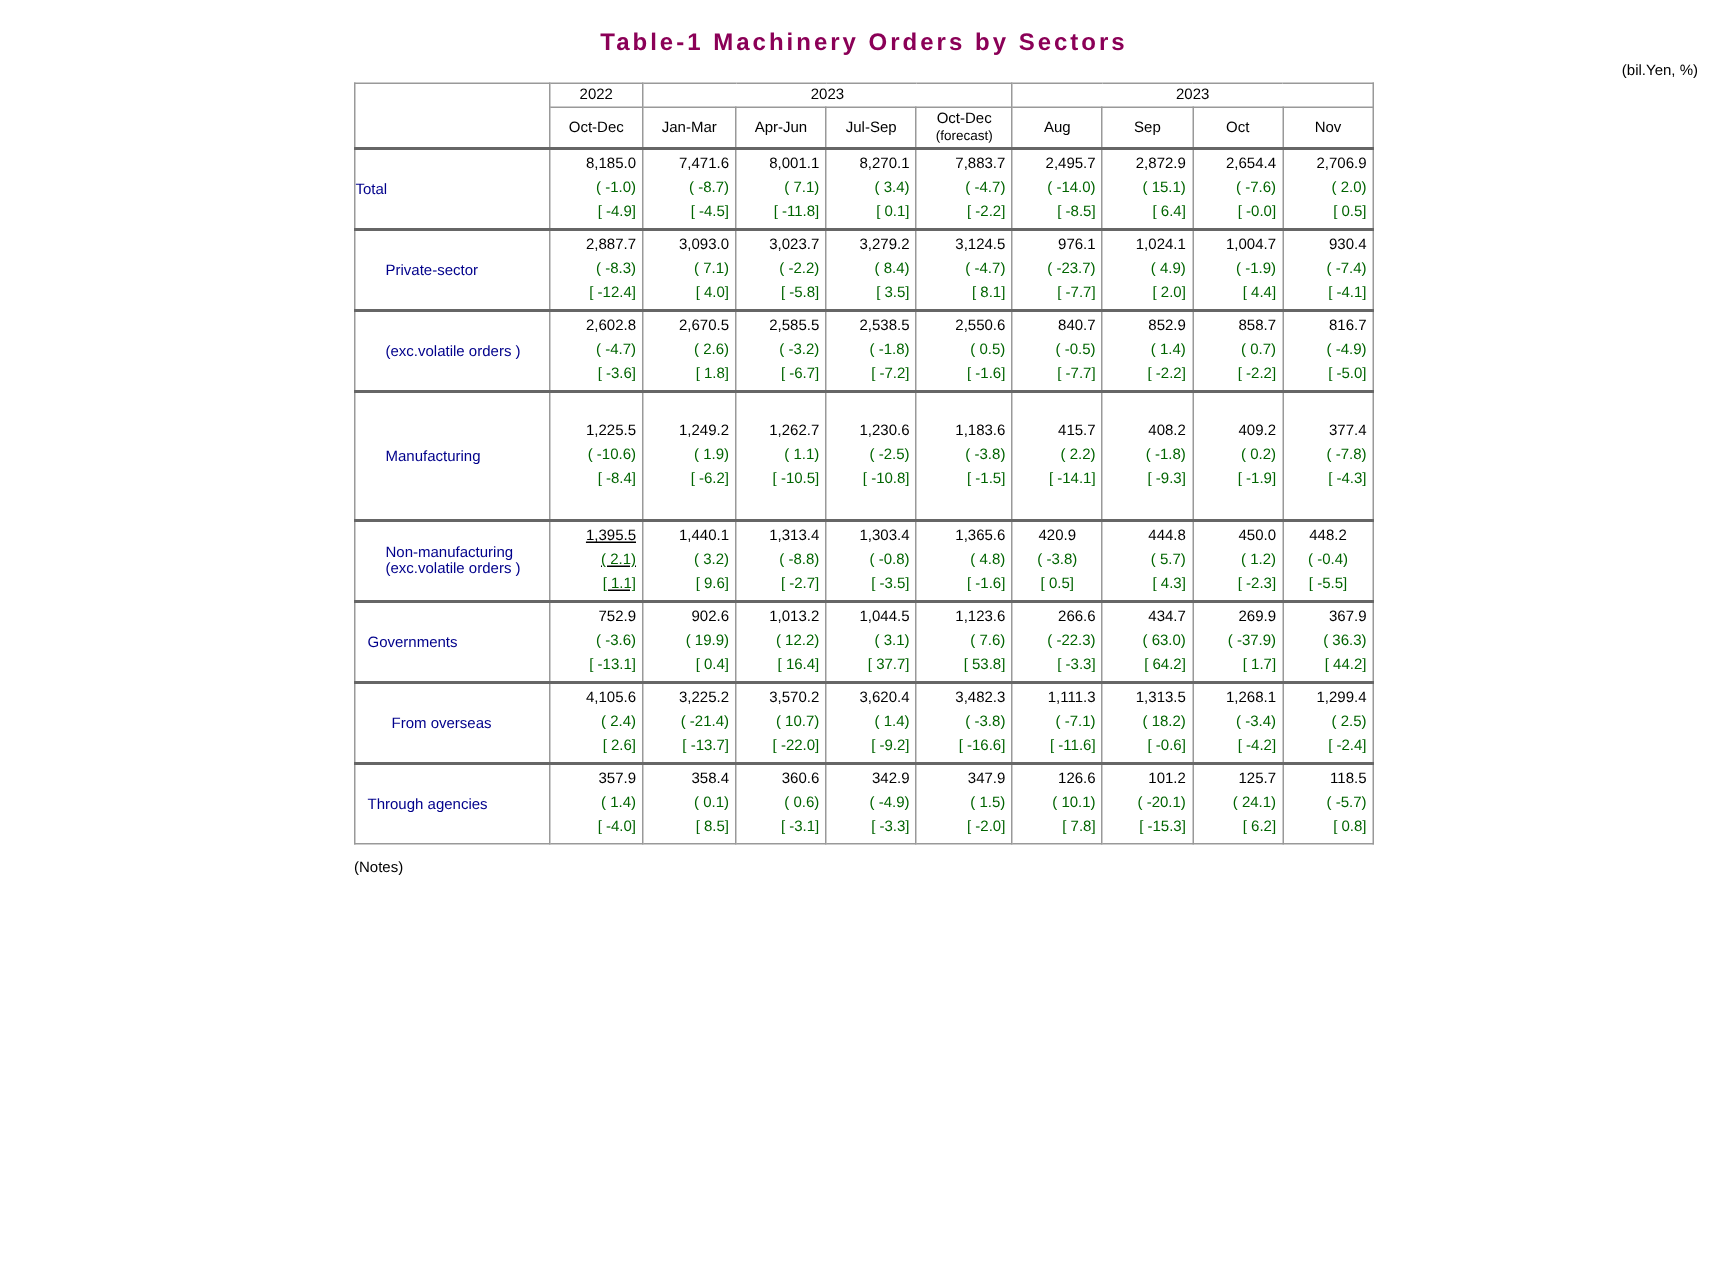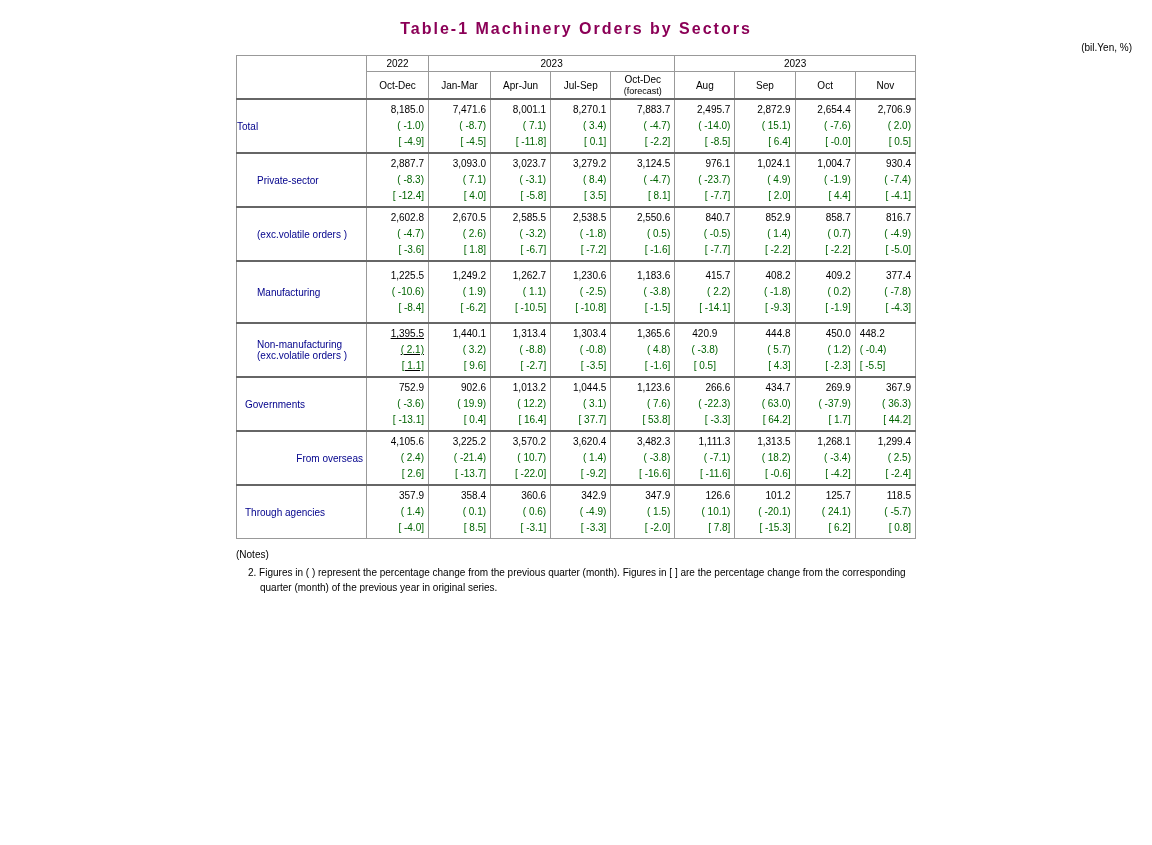--- a/index.html
+++ b/index.html
@@ -89,21 +89,21 @@
         <td style="text-align: right; padding: 2px 4px; border: 1px solid rgb(153, 153, 153); font-size: 10px; line-height: 1.6;">7,883.7<br><span style="color:#006400">( -4.7)</span><br><span style="color:#006400">[ -2.2]</span></td>
         <td style="text-align: right; padding: 2px 4px; border: 1px solid rgb(153, 153, 153); font-size: 10px; line-height: 1.6;">2,495.7<br><span style="color:#006400">( -14.0)</span><br><span style="color:#006400">[ -8.5]</span></td>
         <td style="text-align: right; padding: 2px 4px; border: 1px solid rgb(153, 153, 153); font-size: 10px; line-height: 1.6;">2,872.9<br><span style="color:#006400">( 15.1)</span><br><span style="color:#006400">[ 6.4]</span></td>
         <td style="text-align: right; padding: 2px 4px; border: 1px solid rgb(153, 153, 153); font-size: 10px; line-height: 1.6;">2,654.4<br><span style="color:#006400">( -7.6)</span><br><span style="color:#006400">[ -0.0]</span></td>
         <td style="text-align: right; padding: 2px 4px; border: 1px solid rgb(153, 153, 153); font-size: 10px; line-height: 1.6;">2,706.9<br><span style="color:#006400">( 2.0)</span><br><span style="color:#006400">[ 0.5]</span></td>
       </tr>
       <tr style="border-top: 2px solid rgb(102, 102, 102);">
         <td rowspan="1" style="text-align: left; padding-left: 20px; color: rgb(0, 0, 139); font-size: 10px; vertical-align: middle; border: 1px solid rgb(153, 153, 153);">Private-sector</td>
         <td style="text-align: right; padding: 2px 4px; border: 1px solid rgb(153, 153, 153); font-size: 10px; line-height: 1.6;">2,887.7<br><span style="color:#006400">( -8.3)</span><br><span style="color:#006400">[ -12.4]</span></td>
         <td style="text-align: right; padding: 2px 4px; border: 1px solid rgb(153, 153, 153); font-size: 10px; line-height: 1.6;">3,093.0<br><span style="color:#006400">( 7.1)</span><br><span style="color:#006400">[ 4.0]</span></td>
-        <td style="text-align: right; padding: 2px 4px; border: 1px solid rgb(153, 153, 153); font-size: 10px; line-height: 1.6;">3,023.7<br><span style="color:#006400">( -3.1)</span><br><span style="color:#006400">[ -5.8]</span></td>
+        <td style="text-align: right; padding: 2px 4px; border: 1px solid rgb(153, 153, 153); font-size: 10px; line-height: 1.6;">3,023.7<br><span style="color:#006400">( -2.2)</span><br><span style="color:#006400">[ -5.8]</span></td>
         <td style="text-align: right; padding: 2px 4px; border: 1px solid rgb(153, 153, 153); font-size: 10px; line-height: 1.6;">3,279.2<br><span style="color:#006400">( 8.4)</span><br><span style="color:#006400">[ 3.5]</span></td>
         <td style="text-align: right; padding: 2px 4px; border: 1px solid rgb(153, 153, 153); font-size: 10px; line-height: 1.6;">3,124.5<br><span style="color:#006400">( -4.7)</span><br><span style="color:#006400">[ 8.1]</span></td>
         <td style="text-align: right; padding: 2px 4px; border: 1px solid rgb(153, 153, 153); font-size: 10px; line-height: 1.6;">976.1<br><span style="color:#006400">( -23.7)</span><br><span style="color:#006400">[ -7.7]</span></td>
         <td style="text-align: right; padding: 2px 4px; border: 1px solid rgb(153, 153, 153); font-size: 10px; line-height: 1.6;">1,024.1<br><span style="color:#006400">( 4.9)</span><br><span style="color:#006400">[ 2.0]</span></td>
         <td style="text-align: right; padding: 2px 4px; border: 1px solid rgb(153, 153, 153); font-size: 10px; line-height: 1.6;">1,004.7<br><span style="color:#006400">( -1.9)</span><br><span style="color:#006400">[ 4.4]</span></td>
         <td style="text-align: right; padding: 2px 4px; border: 1px solid rgb(153, 153, 153); font-size: 10px; line-height: 1.6;">930.4<br><span style="color:#006400">( -7.4)</span><br><span style="color:#006400">[ -4.1]</span></td>
       </tr>
       <tr style="border-top: 2px solid rgb(102, 102, 102);">
         <td rowspan="1" style="text-align: left; padding-left: 20px; color: rgb(0, 0, 139); font-size: 10px; vertical-align: middle; border: 1px solid rgb(153, 153, 153);">(exc.volatile orders )</td>
         <td style="text-align: right; padding: 2px 4px; border: 1px solid rgb(153, 153, 153); font-size: 10px; line-height: 1.6;">2,602.8<br><span style="color:#006400">( -4.7)</span><br><span style="color:#006400">[ -3.6]</span></td>
@@ -113,54 +113,54 @@
         <td style="text-align: right; padding: 2px 4px; border: 1px solid rgb(153, 153, 153); font-size: 10px; line-height: 1.6;">2,550.6<br><span style="color:#006400">( 0.5)</span><br><span style="color:#006400">[ -1.6]</span></td>
         <td style="text-align: right; padding: 2px 4px; border: 1px solid rgb(153, 153, 153); font-size: 10px; line-height: 1.6;">840.7<br><span style="color:#006400">( -0.5)</span><br><span style="color:#006400">[ -7.7]</span></td>
         <td style="text-align: right; padding: 2px 4px; border: 1px solid rgb(153, 153, 153); font-size: 10px; line-height: 1.6;">852.9<br><span style="color:#006400">( 1.4)</span><br><span style="color:#006400">[ -2.2]</span></td>
         <td style="text-align: right; padding: 2px 4px; border: 1px solid rgb(153, 153, 153); font-size: 10px; line-height: 1.6;">858.7<br><span style="color:#006400">( 0.7)</span><br><span style="color:#006400">[ -2.2]</span></td>
         <td style="text-align: right; padding: 2px 4px; border: 1px solid rgb(153, 153, 153); font-size: 10px; line-height: 1.6;">816.7<br><span style="color:#006400">( -4.9)</span><br><span style="color:#006400">[ -5.0]</span></td>
       </tr>
       <tr style="border-top: 2px solid rgb(102, 102, 102);">
         <td rowspan="1" style="text-align: left; padding-left: 20px; color: rgb(0, 0, 139); font-size: 10px; vertical-align: middle; border: 1px solid rgb(153, 153, 153);">Manufacturing</td>
         <td style="text-align: right; padding: 2px 4px; border: 1px solid rgb(153, 153, 153); font-size: 10px; line-height: 1.6;">1,225.5<br><span style="color:#006400">( -10.6)</span><br><span style="color:#006400">[ -8.4]</span></td>
         <td style="text-align: right; padding: 2px 4px; border: 1px solid rgb(153, 153, 153); font-size: 10px; line-height: 1.6;">1,249.2<br><span style="color:#006400">( 1.9)</span><br><span style="color:#006400">[ -6.2]</span></td>
-        <td style="text-align: right; padding: 6px 4px; border: 1px solid rgb(153, 153, 153); font-size: 10px; line-height: 1.6;">1,262.7<br><span style="color:#006400">( 1.1)</span><br><span style="color:#006400">[ -10.5]</span></td>
+        <td style="text-align: right; padding: 18px 4px; border: 1px solid rgb(153, 153, 153); font-size: 10px; line-height: 1.6;">1,262.7<br><span style="color:#006400">( 1.1)</span><br><span style="color:#006400">[ -10.5]</span></td>
         <td style="text-align: right; padding: 2px 4px; border: 1px solid rgb(153, 153, 153); font-size: 10px; line-height: 1.6;">1,230.6<br><span style="color:#006400">( -2.5)</span><br><span style="color:#006400">[ -10.8]</span></td>
         <td style="text-align: right; padding: 2px 4px; border: 1px solid rgb(153, 153, 153); font-size: 10px; line-height: 1.6;">1,183.6<br><span style="color:#006400">( -3.8)</span><br><span style="color:#006400">[ -1.5]</span></td>
         <td style="text-align: right; padding: 2px 4px; border: 1px solid rgb(153, 153, 153); font-size: 10px; line-height: 1.6;">415.7<br><span style="color:#006400">( 2.2)</span><br><span style="color:#006400">[ -14.1]</span></td>
         <td style="text-align: right; padding: 2px 4px; border: 1px solid rgb(153, 153, 153); font-size: 10px; line-height: 1.6;">408.2<br><span style="color:#006400">( -1.8)</span><br><span style="color:#006400">[ -9.3]</span></td>
         <td style="text-align: right; padding: 2px 4px; border: 1px solid rgb(153, 153, 153); font-size: 10px; line-height: 1.6;">409.2<br><span style="color:#006400">( 0.2)</span><br><span style="color:#006400">[ -1.9]</span></td>
         <td style="text-align: right; padding: 2px 4px; border: 1px solid rgb(153, 153, 153); font-size: 10px; line-height: 1.6;">377.4<br><span style="color:#006400">( -7.8)</span><br><span style="color:#006400">[ -4.3]</span></td>
       </tr>
       <tr style="border-top: 2px solid rgb(102, 102, 102);">
         <td rowspan="1" style="text-align: left; padding-left: 20px; color: rgb(0, 0, 139); font-size: 10px; vertical-align: middle; border: 1px solid rgb(153, 153, 153);">Non-manufacturing<br>(exc.volatile orders )</td>
         <td style="text-align: right; padding: 2px 4px; border: 1px solid rgb(153, 153, 153); font-size: 10px; line-height: 1.6; text-decoration: underline;">1,395.5<br><span style="color:#006400">( 2.1)</span><br><span style="color:#006400">[ 1.1]</span></td>
         <td style="text-align: right; padding: 2px 4px; border: 1px solid rgb(153, 153, 153); font-size: 10px; line-height: 1.6;">1,440.1<br><span style="color:#006400">( 3.2)</span><br><span style="color:#006400">[ 9.6]</span></td>
         <td style="text-align: right; padding: 2px 4px; border: 1px solid rgb(153, 153, 153); font-size: 10px; line-height: 1.6;">1,313.4<br><span style="color:#006400">( -8.8)</span><br><span style="color:#006400">[ -2.7]</span></td>
         <td style="text-align: right; padding: 2px 4px; border: 1px solid rgb(153, 153, 153); font-size: 10px; line-height: 1.6;">1,303.4<br><span style="color:#006400">( -0.8)</span><br><span style="color:#006400">[ -3.5]</span></td>
         <td style="text-align: right; padding: 2px 4px; border: 1px solid rgb(153, 153, 153); font-size: 10px; line-height: 1.6;">1,365.6<br><span style="color:#006400">( 4.8)</span><br><span style="color:#006400">[ -1.6]</span></td>
         <td style="padding: 2px 4px; border: 1px solid rgb(153, 153, 153); font-size: 10px; line-height: 1.6;">420.9<br><span style="color:#006400">( -3.8)</span><br><span style="color:#006400">[ 0.5]</span></td>
         <td style="text-align: right; padding: 2px 4px; border: 1px solid rgb(153, 153, 153); font-size: 10px; line-height: 1.6;">444.8<br><span style="color:#006400">( 5.7)</span><br><span style="color:#006400">[ 4.3]</span></td>
         <td style="text-align: right; padding: 2px 4px; border: 1px solid rgb(153, 153, 153); font-size: 10px; line-height: 1.6;">450.0<br><span style="color:#006400">( 1.2)</span><br><span style="color:#006400">[ -2.3]</span></td>
-        <td style="text-align: left; padding: 2px 4px; border: 1px solid rgb(153, 153, 153); font-size: 10px; line-height: 1.6;">448.2<br><span style="color:#006400">( -0.4)</span><br><span style="color:#006400">[ -5.5]</span></td>
+        <td style="text-align: center; padding: 2px 4px; border: 1px solid rgb(153, 153, 153); font-size: 10px; line-height: 1.6;">448.2<br><span style="color:#006400">( -0.4)</span><br><span style="color:#006400">[ -5.5]</span></td>
       </tr>
       <tr style="border-top: 2px solid rgb(102, 102, 102);">
         <td rowspan="1" style="text-align: left; padding-left: 8px; color: rgb(0, 0, 139); font-size: 10px; vertical-align: middle; border: 1px solid rgb(153, 153, 153);">Governments</td>
         <td style="text-align: right; padding: 2px 4px; border: 1px solid rgb(153, 153, 153); font-size: 10px; line-height: 1.6;">752.9<br><span style="color:#006400">( -3.6)</span><br><span style="color:#006400">[ -13.1]</span></td>
         <td style="text-align: right; padding: 2px 4px; border: 1px solid rgb(153, 153, 153); font-size: 10px; line-height: 1.6;">902.6<br><span style="color:#006400">( 19.9)</span><br><span style="color:#006400">[ 0.4]</span></td>
         <td style="text-align: right; padding: 2px 4px; border: 1px solid rgb(153, 153, 153); font-size: 10px; line-height: 1.6;">1,013.2<br><span style="color:#006400">( 12.2)</span><br><span style="color:#006400">[ 16.4]</span></td>
         <td style="text-align: right; padding: 2px 4px; border: 1px solid rgb(153, 153, 153); font-size: 10px; line-height: 1.6;">1,044.5<br><span style="color:#006400">( 3.1)</span><br><span style="color:#006400">[ 37.7]</span></td>
         <td style="text-align: right; padding: 2px 4px; border: 1px solid rgb(153, 153, 153); font-size: 10px; line-height: 1.6;">1,123.6<br><span style="color:#006400">( 7.6)</span><br><span style="color:#006400">[ 53.8]</span></td>
         <td style="text-align: right; padding: 2px 4px; border: 1px solid rgb(153, 153, 153); font-size: 10px; line-height: 1.6;">266.6<br><span style="color:#006400">( -22.3)</span><br><span style="color:#006400">[ -3.3]</span></td>
         <td style="text-align: right; padding: 2px 4px; border: 1px solid rgb(153, 153, 153); font-size: 10px; line-height: 1.6;">434.7<br><span style="color:#006400">( 63.0)</span><br><span style="color:#006400">[ 64.2]</span></td>
         <td style="text-align: right; padding: 2px 4px; border: 1px solid rgb(153, 153, 153); font-size: 10px; line-height: 1.6;">269.9<br><span style="color:#006400">( -37.9)</span><br><span style="color:#006400">[ 1.7]</span></td>
         <td style="text-align: right; padding: 2px 4px; border: 1px solid rgb(153, 153, 153); font-size: 10px; line-height: 1.6;">367.9<br><span style="color:#006400">( 36.3)</span><br><span style="color:#006400">[ 44.2]</span></td>
       </tr>
       <tr style="border-top: 2px solid rgb(102, 102, 102);">
-        <td rowspan="1" style="text-align: right; padding-left: 14px; color: rgb(0, 0, 139); font-size: 10px; vertical-align: middle; border: 1px solid rgb(153, 153, 153);">From overseas</td>
+        <td rowspan="1" style="text-align: left; padding-left: 24px; color: rgb(0, 0, 139); font-size: 10px; vertical-align: middle; border: 1px solid rgb(153, 153, 153);">From overseas</td>
         <td style="text-align: right; padding: 2px 4px; border: 1px solid rgb(153, 153, 153); font-size: 10px; line-height: 1.6;">4,105.6<br><span style="color:#006400">( 2.4)</span><br><span style="color:#006400">[ 2.6]</span></td>
         <td style="text-align: right; padding: 2px 4px; border: 1px solid rgb(153, 153, 153); font-size: 10px; line-height: 1.6;">3,225.2<br><span style="color:#006400">( -21.4)</span><br><span style="color:#006400">[ -13.7]</span></td>
         <td style="text-align: right; padding: 2px 4px; border: 1px solid rgb(153, 153, 153); font-size: 10px; line-height: 1.6;">3,570.2<br><span style="color:#006400">( 10.7)</span><br><span style="color:#006400">[ -22.0]</span></td>
         <td style="text-align: right; padding: 2px 4px; border: 1px solid rgb(153, 153, 153); font-size: 10px; line-height: 1.6;">3,620.4<br><span style="color:#006400">( 1.4)</span><br><span style="color:#006400">[ -9.2]</span></td>
         <td style="text-align: right; padding: 2px 4px; border: 1px solid rgb(153, 153, 153); font-size: 10px; line-height: 1.6;">3,482.3<br><span style="color:#006400">( -3.8)</span><br><span style="color:#006400">[ -16.6]</span></td>
         <td style="text-align: right; padding: 2px 4px; border: 1px solid rgb(153, 153, 153); font-size: 10px; line-height: 1.6;">1,111.3<br><span style="color:#006400">( -7.1)</span><br><span style="color:#006400">[ -11.6]</span></td>
         <td style="text-align: right; padding: 2px 4px; border: 1px solid rgb(153, 153, 153); font-size: 10px; line-height: 1.6;">1,313.5<br><span style="color:#006400">( 18.2)</span><br><span style="color:#006400">[ -0.6]</span></td>
         <td style="text-align: right; padding: 2px 4px; border: 1px solid rgb(153, 153, 153); font-size: 10px; line-height: 1.6;">1,268.1<br><span style="color:#006400">( -3.4)</span><br><span style="color:#006400">[ -4.2]</span></td>
         <td style="text-align: right; padding: 2px 4px; border: 1px solid rgb(153, 153, 153); font-size: 10px; line-height: 1.6;">1,299.4<br><span style="color:#006400">( 2.5)</span><br><span style="color:#006400">[ -2.4]</span></td>
       </tr>
@@ -174,14 +174,13 @@
         <td style="text-align: right; padding: 2px 4px; border: 1px solid rgb(153, 153, 153); font-size: 10px; line-height: 1.6;">126.6<br><span style="color:#006400">( 10.1)</span><br><span style="color:#006400">[ 7.8]</span></td>
         <td style="text-align: right; padding: 2px 4px; border: 1px solid rgb(153, 153, 153); font-size: 10px; line-height: 1.6;">101.2<br><span style="color:#006400">( -20.1)</span><br><span style="color:#006400">[ -15.3]</span></td>
         <td style="text-align: right; padding: 2px 4px; border: 1px solid rgb(153, 153, 153); font-size: 10px; line-height: 1.6;">125.7<br><span style="color:#006400">( 24.1)</span><br><span style="color:#006400">[ 6.2]</span></td>
         <td style="text-align: right; padding: 2px 4px; border: 1px solid rgb(153, 153, 153); font-size: 10px; line-height: 1.6;">118.5<br><span style="color:#006400">( -5.7)</span><br><span style="color:#006400">[ 0.8]</span></td>
       </tr>
     </tbody>
 </table>
 
 <div class="notes">
   <p>(Notes)</p>
-    <p style="margin-left: 12px; text-indent: -12px; padding-left: 12px;">2. Figures in ( ) represent the percentage change from the previous quarter (month). Figures in [ ] are the percentage change from the corresponding quarter (month) of the previous year in original series.</p>
   </div>
 
 </body></html>

